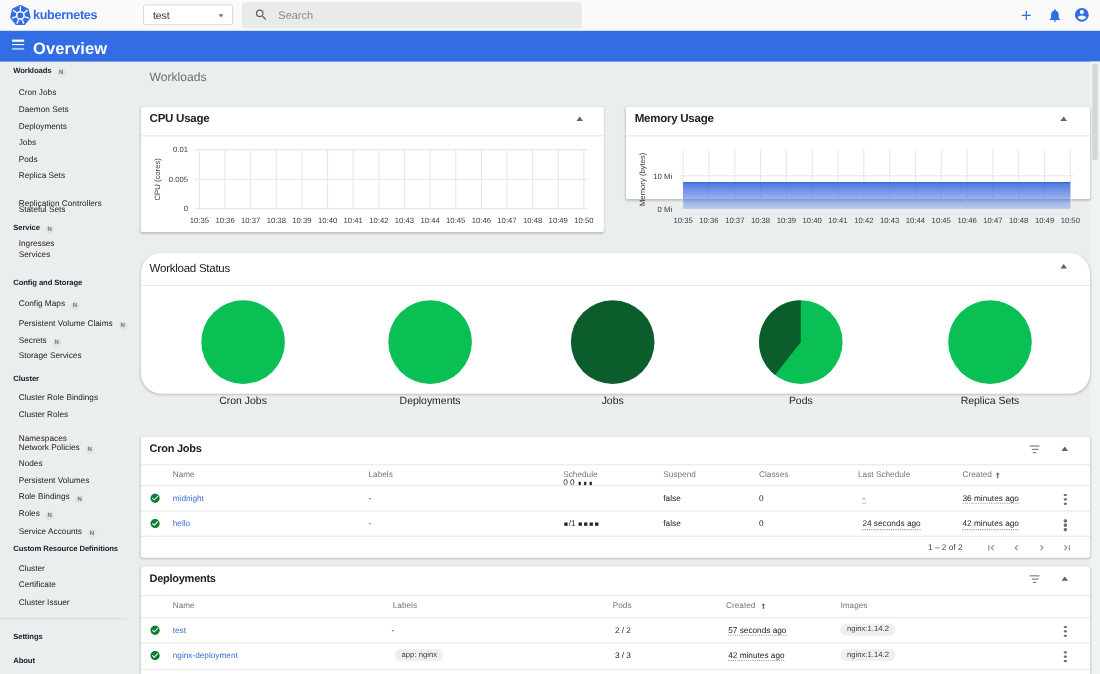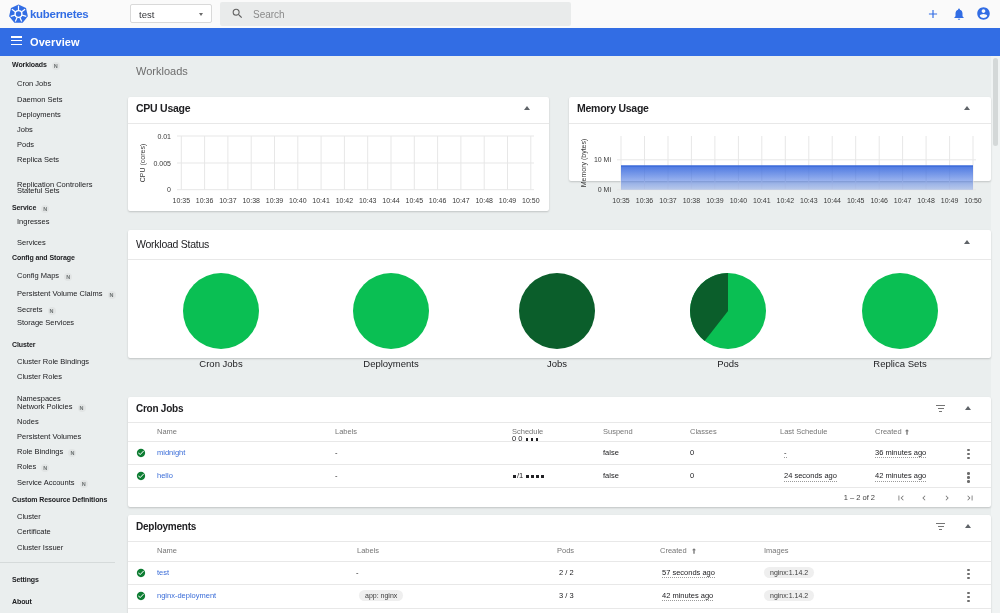--- a/index.html
+++ b/index.html
@@ -6,26 +6,26 @@
 html,body { width:1000px; height:613px; overflow:hidden; }
 body { font-family:"Liberation Sans", sans-serif; position:relative; background:#eaeeee; }
 .abs { position:absolute; }
 
 #topbar { position:absolute; left:0; top:0; width:1000px; height:28px; background:#fafafa; }
 #bluebar { position:absolute; left:0; top:28px; width:1000px; height:28px; background:#326de4; }
 .klogo-text { position:absolute; left:30px; top:8px; font-size:11.5px; font-weight:700; color:#326de4; letter-spacing:-0.3px; }
 #nsdrop { position:absolute; left:130px; top:4px; width:82px; height:19px; background:#fff; border:1px solid #d9d9d9; border-radius:2px; }
 #nsdrop .t { position:absolute; left:8px; top:4px; font-size:9.5px; color:#35363a; }
 #nsdrop .c { position:absolute; right:8px; top:8px; width:0; height:0; border-left:2.8px solid transparent; border-right:2.8px solid transparent; border-top:3.2px solid #6b6b6b; }
-#search { position:absolute; left:220px; top:2px; width:351px; height:24px; background:#e9ebeb; border-radius:2px; }
+#search { position:absolute; left:220px; top:2px; width:309px; height:24px; background:#e9ebeb; border-radius:2px; }
 #search .ph { position:absolute; left:33px; top:7px; font-size:10px; color:#8a8a8a; }
 
 #burger { position:absolute; left:11px; top:36px; width:11px; height:11px; }
 #burger div { height:1.6px; background:#fff; margin-bottom:2.2px; }
-#ovtitle { position:absolute; left:30px; top:35.5px; font-size:11px; font-weight:700; color:#fff; letter-spacing:0.1px; }
+#ovtitle { position:absolute; left:30px; top:35.5px; font-size:15px; font-weight:700; color:#fff; letter-spacing:0.1px; }
 
 .sh { position:absolute; left:12px; font-size:7px; font-weight:700; color:#202124; letter-spacing:-0.1px; line-height:10px; white-space:nowrap; }
 .si { position:absolute; left:17px; font-size:7.5px; color:#212124; line-height:10px; white-space:nowrap; }
 .nb { display:inline-block; width:8px; height:8px; background:#e2e5e5; border-radius:50%; color:#6d7373; font-size:5.5px; font-weight:700; text-align:center; line-height:8px; margin-left:3px; vertical-align:-1px; }
 #sbdivider { position:absolute; left:0; top:562px; width:115px; height:1px; background:#d5dada; }
 
 .card { position:absolute; background:#fff; border-radius:2px; box-shadow:0 1px 2px rgba(0,0,0,0.18); }
 .ctitle { position:absolute; left:8px; font-size:10px; font-weight:700; color:#212124; letter-spacing:-0.25px; white-space:nowrap; }
 .cdiv { position:absolute; left:0; width:100%; height:1px; background:#e8e8e8; }
 .uparr { position:absolute; width:0; height:0; border-left:3.5px solid transparent; border-right:3.5px solid transparent; border-bottom:4px solid #5f6368; }
@@ -96,21 +96,21 @@
 <div class="si" style="top:79px">Cron Jobs</div>
 <div class="si" style="top:95px">Daemon Sets</div>
 <div class="si" style="top:110px">Deployments</div>
 <div class="si" style="top:125px">Jobs</div>
 <div class="si" style="top:140px">Pods</div>
 <div class="si" style="top:155px">Replica Sets</div>
 <div class="si" style="top:180px">Replication Controllers</div>
 <div class="si" style="top:186px">Stateful Sets</div>
 <div class="sh" style="top:203px">Service <span class="nb">N</span></div>
 <div class="si" style="top:217px">Ingresses</div>
-<div class="si" style="top:238px">Services</div>
+<div class="si" style="top:227px">Services</div>
 <div class="sh" style="top:253px">Config and Storage</div>
 <div class="si" style="top:271px">Config Maps <span class="nb">N</span></div>
 <div class="si" style="top:289px">Persistent Volume Claims <span class="nb">N</span></div>
 <div class="si" style="top:305px">Secrets <span class="nb">N</span></div>
 <div class="si" style="top:318px">Storage Services</div>
 <div class="sh" style="top:340px">Cluster</div>
 <div class="si" style="top:357px">Cluster Role Bindings</div>
 <div class="si" style="top:372px">Cluster Roles</div>
 <div class="si" style="top:394px">Namespaces</div>
 <div class="si" style="top:402px">Network Policies <span class="nb">N</span></div>
@@ -203,21 +203,21 @@
           <text x="310.2" y="106">10:46</text>
           <text x="333.6" y="106">10:47</text>
           <text x="357.1" y="106">10:48</text>
           <text x="380.6" y="106">10:49</text>
           <text x="404" y="106">10:50</text>
       </g>
     </g>
   </svg>
 </div>
 
-<div class="card" id="wscard" style="left:128px;top:230px;width:863px;height:128px;">
+<div class="card" id="wscard" style="left:128px;top:230px;width:863px;height:128px;border-radius:19px;">
   <div class="ctitle" style="top:8px;font-size:10.5px;font-weight:400;">Workload Status</div>
   <div class="uparr" style="left:836px;top:10px;"></div>
   <div class="cdiv" style="top:29px;"></div>
   <svg width="863" height="154" style="position:absolute;left:0;top:0" font-family="Liberation Sans, sans-serif">
     <circle cx="93" cy="81" r="38" fill="#0abf53"></circle>
     <circle cx="263" cy="81" r="38" fill="#0abf53"></circle>
     <circle cx="429" cy="81" r="38" fill="#0b5e2b"></circle>
     <circle cx="600" cy="81" r="38" fill="#0abf53"></circle>
     <path d="M600 81 L576.6 110.9 A38 38 0 0 1 600 43 Z" fill="#0b5e2b"></path>
     <circle cx="772" cy="81" r="38" fill="#0abf53"></circle>

